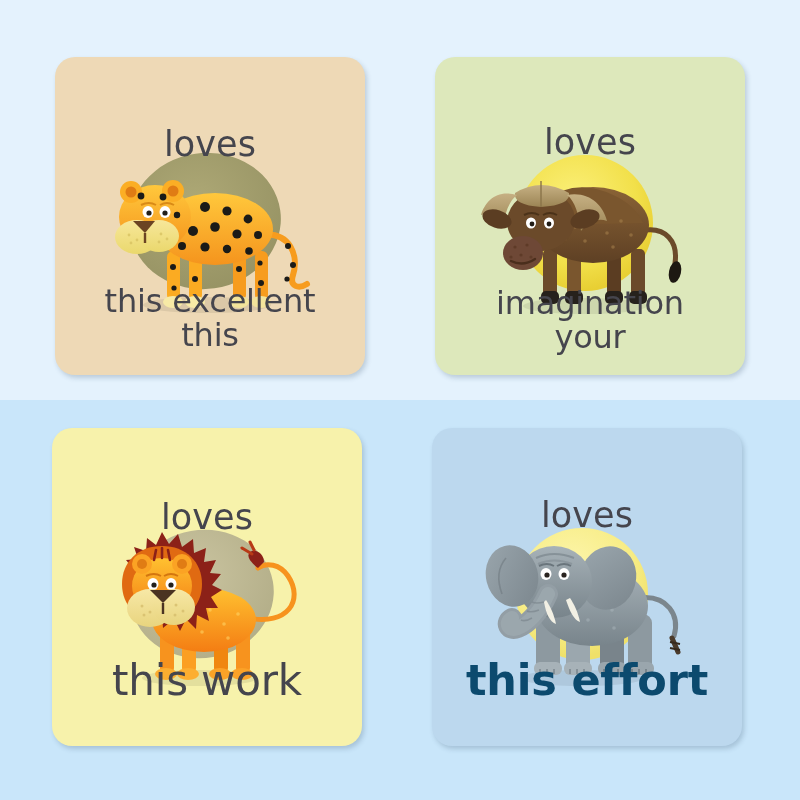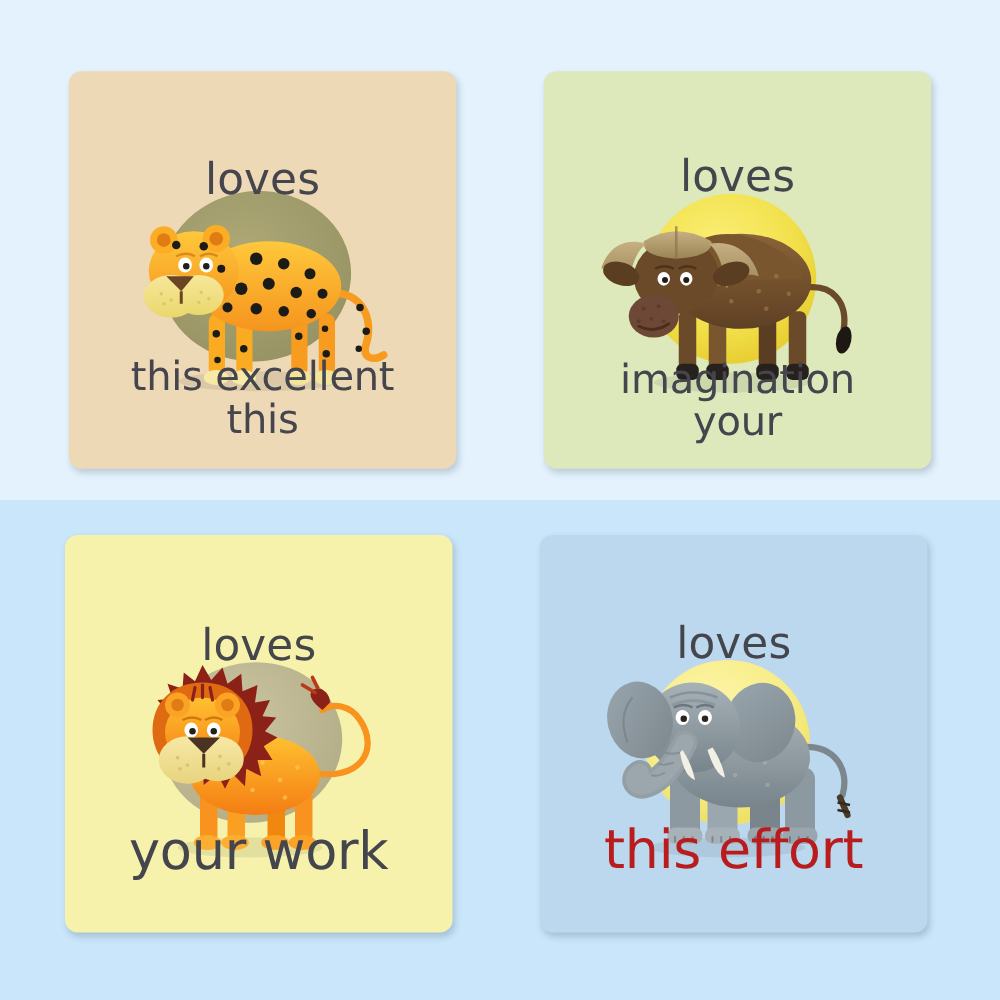--- a/index.html
+++ b/index.html
@@ -33,21 +33,21 @@
   
   .card-grid {
     position: absolute;
     inset: 0;
   }
 
   .card {
     position: absolute;
     width: 310px;
     height: 318px;
-    border-radius: 10px;
+    border-radius: 20px;
     box-shadow: 2px 3px 5px rgba(40,70,95,0.22);
     overflow: hidden;
     box-sizing: border-box;
   }
   .card-1 { left: 55px;  top: 57px;  }
   .card-2 { left: 435px; top: 57px;  }
   .card-3 { left: 52px;  top: 428px; }
   .card-4 { left: 432px; top: 428px; }
 
   .card-inner {
@@ -385,21 +385,21 @@
                 <circle cx="98" cy="102" r="1.5"></circle>
                 <circle cx="92" cy="105" r="1.5"></circle>
               <circle cx="124" cy="95" r="1.5"></circle>
                 <circle cx="131" cy="101" r="1.5"></circle>
                 <circle cx="123" cy="105" r="1.5"></circle>
             </g>
           </svg>
         </div>
 
         <div class="word-bottom" style="color: rgb(69, 69, 77);">
-          <div>your work</div>
+          <div>this work</div>
         </div>
       </div>
     </div>
 
     <div class="card card-4" style="background: rgb(188, 216, 238);">
       <div class="card-inner">
         <div class="word-top" style="color: rgb(69, 69, 77);">loves</div>
 
         <div class="art">
           <svg viewBox="0 0 310 190" xmlns="http://www.w3.org/2000/svg">
@@ -476,20 +476,20 @@
               <path d="M112 92 Q104 94 100 92"></path>
               <path d="M107 100 Q99 103 95 101"></path>
               <path d="M100 108 Q93 112 89 110"></path>
             </g>
 
             <path d="M112 92 C114 104 118 112 124 114 C122 104 118 96 114 90 Z" fill="#f2f0e4"></path>
             <path d="M134 90 C138 102 142 110 148 112 C146 102 142 94 138 88 Z" fill="#f2f0e4"></path>
           </svg>
         </div>
 
-        <div class="word-bottom" style="color: #b91c1c;">
+        <div class="word-bottom" style="color: #0c4a6e; font-weight: bold;">
           <div>this effort</div>
         </div>
       </div>
     </div>
 
   </div>
 </div>
 
 </body></html>

